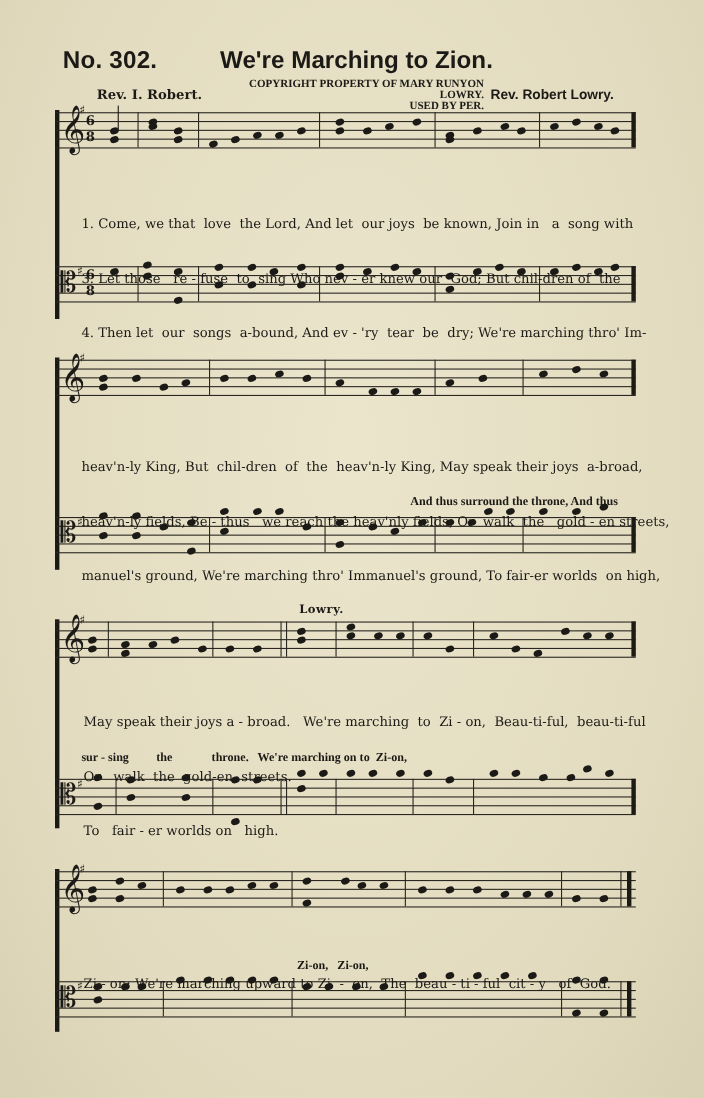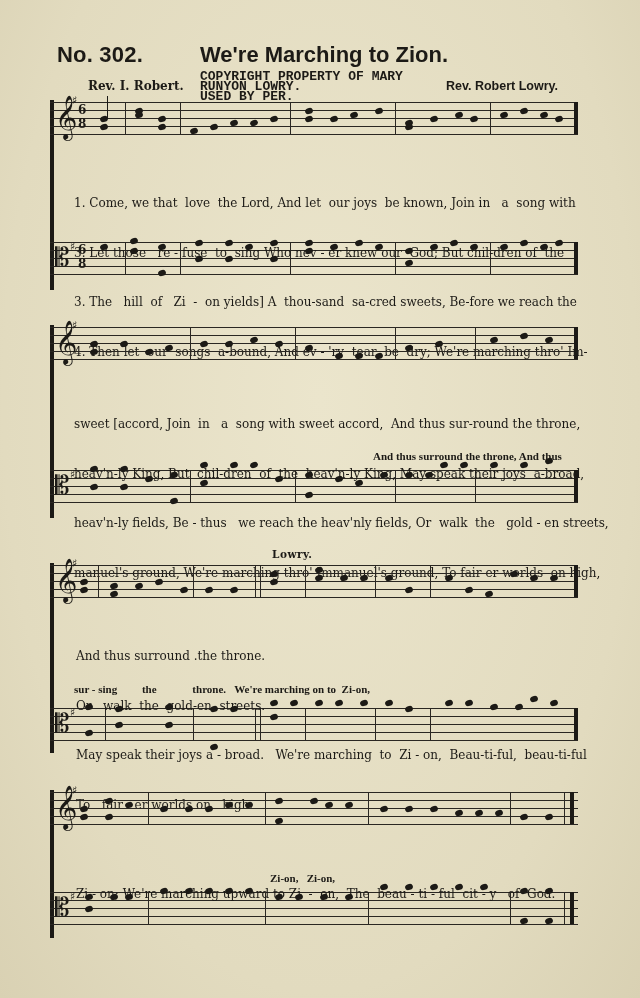--- a/index.html
+++ b/index.html
@@ -2,21 +2,21 @@
 <html><head>
 <meta charset="utf-8">
 <style>
   html,body{margin:0;padding:0;}
   body{width:640px;height:998px;background:#e6e0c6;position:relative;overflow:hidden;font-family:"DejaVu Serif",serif;color:#1c1a16;}
   .page{position:absolute;left:0;top:0;width:640px;height:998px;background:radial-gradient(ellipse at 50% 40%,#ebe5cc 0%,#e2dbbf 70%,#d9d1b3 100%);}
   .hdr-no{position:absolute;left:57px;top:42px;font-family:"Liberation Sans",sans-serif;font-weight:bold;font-size:22px;letter-spacing:0.2px;}
   .hdr-title{position:absolute;left:200px;top:42px;font-family:"Liberation Sans",sans-serif;font-weight:bold;font-size:22px;}
   .hdr-author{position:absolute;left:88px;top:79px;font-family:"DejaVu Serif",serif;font-weight:bold;font-size:12px;}
   .hdr-composer{position:absolute;right:82px;top:79px;font-family:"Liberation Sans",sans-serif;font-weight:bold;font-size:12.5px;}
-  .hdr-copy{position:absolute;left:200px;top:72px;width:240px;text-align:left;font-family:Liberation Mono, monospace;font-weight:bold;font-size:13px;line-height:10px;}
+  .hdr-copy{position:absolute;left:200px;top:72px;width:240px;text-align:right;font-family:Liberation Serif, serif;font-weight:bold;font-size:10px;line-height:10px;}
   .system{position:absolute;left:50px;width:530px;}
   .brace{position:absolute;left:0;width:4px;background:#1c1a16;}
   .staff{position:absolute;left:0;width:528px;height:32px;}
   .staff .line{position:absolute;left:0;right:0;height:1.2px;background:#2a2722;}
   .staff .bar{position:absolute;top:0;width:1.4px;height:32px;background:#2a2722;}
   .staff .endbar{position:absolute;top:0;width:4px;height:32px;background:#1c1a16;}
   .clef{position:absolute;left:5px;top:-10px;font-size:38px;line-height:50px;font-family:"DejaVu Serif",serif;}
   .bclef{position:absolute;left:5px;top:-2px;font-size:26px;line-height:34px;font-family:"DejaVu Serif",serif;}
   .keysig{position:absolute;top:-8px;font-size:11px;font-family:"DejaVu Sans",sans-serif;}
   .timesig{position:absolute;left:28px;top:1px;font-size:12px;font-weight:bold;line-height:14px;text-align:center;font-family:"DejaVu Serif",serif;}
@@ -129,21 +129,20 @@
         <div class="note" style="left:420px;top:2px"></div>
       <div class="note" style="left:450px;top:2px"></div>
         <div class="note" style="left:470px;top:-2px"></div>
         <div class="note" style="left:490px;top:2px"></div>
         <div class="note" style="left:505px;top:-2px"></div>
     </div>
   </div>
   <div class="lyrics" style="top:162px;">
     <div>1. Come, we that  love  the Lord, And let  our joys  be known, Join in   a  song with</div>
     <div>3. Let those   re - fuse  to  sing Who nev - er knew our  God; But chil-dren of  the</div>
-    <div>3. The   hill  of   Zi  -  on yields] A  thou-sand  sa-cred sweets, Be-fore we reach the</div>
     <div>4. Then let  our  songs  a-bound, And ev - 'ry  tear  be  dry; We're marching thro' Im-</div>
   </div>
 
   <div class="system" style="top:325px;">
     <div class="brace" style="top:0;height:193px;"></div>
     <div class="staff" style="top:2px;">
       <div class="line" style="top:0"></div>
         <div class="line" style="top:8px"></div>
         <div class="line" style="top:16px"></div>
         <div class="line" style="top:24px"></div>
@@ -207,21 +206,20 @@
       <div class="note" style="left:355px;top:2px"></div>
         <div class="note" style="left:375px;top:2px"></div>
         <div class="note" style="left:390px;top:-8px"></div>
         <div class="note" style="left:410px;top:-8px"></div>
       <div class="note" style="left:440px;top:-8px"></div>
         <div class="note" style="left:470px;top:-8px"></div>
         <div class="note" style="left:495px;top:-12px"></div>
     </div>
   </div>
   <div class="lyrics" style="top:383px;">
-    <div>sweet [accord, Join  in   a  song with sweet accord,  And thus sur-round the throne,</div>
     <div>heav'n-ly King, But  chil-dren  of  the  heav'n-ly King, May speak their joys  a-broad,</div>
     <div>heav'n-ly fields, Be - thus   we reach the heav'nly fields, Or  walk  the   gold - en streets,</div>
     <div>manuel's ground, We're marching thro' Immanuel's ground, To fair-er worlds  on high,</div>
   </div>
   <div class="cue" style="left:373px;top:450px;">And thus surround the throne, And thus</div>
 
   <div class="chorus">Lowry.</div>
   <div class="system" style="top:563px;">
     <div class="brace" style="top:0;height:190px;"></div>
     <div class="staff" style="top:2px;">
@@ -299,23 +297,22 @@
         <div class="note" style="left:355px;top:-2px"></div>
       <div class="note" style="left:395px;top:-8px"></div>
         <div class="note" style="left:415px;top:-8px"></div>
         <div class="note" style="left:440px;top:-4px"></div>
         <div class="note" style="left:465px;top:-4px"></div>
         <div class="note" style="left:480px;top:-12px"></div>
         <div class="note" style="left:500px;top:-8px"></div>
     </div>
   </div>
   <div class="lyrics" style="top:615px;left:76px;">
-    <div>And thus surround .the throne.</div>
+    <div>May speak their joys a - broad.   We're marching  to  Zi - on,  Beau-ti-ful,  beau-ti-ful</div>
     <div>Or   walk  the  gold-en  streets.</div>
-    <div>May speak their joys a - broad.   We're marching  to  Zi - on,  Beau-ti-ful,  beau-ti-ful</div>
     <div>To   fair - er worlds on   high.</div>
   </div>
   <div class="cue" style="left:74px;top:683px;">sur - sing         the             throne.   We're marching on to  Zi-on,</div>
 
   <div class="system" style="top:790px;">
     <div class="brace" style="top:0;height:148px;"></div>
     <div class="staff" style="top:2px;">
       <div class="line" style="top:0"></div>
         <div class="line" style="top:8px"></div>
         <div class="line" style="top:16px"></div>

